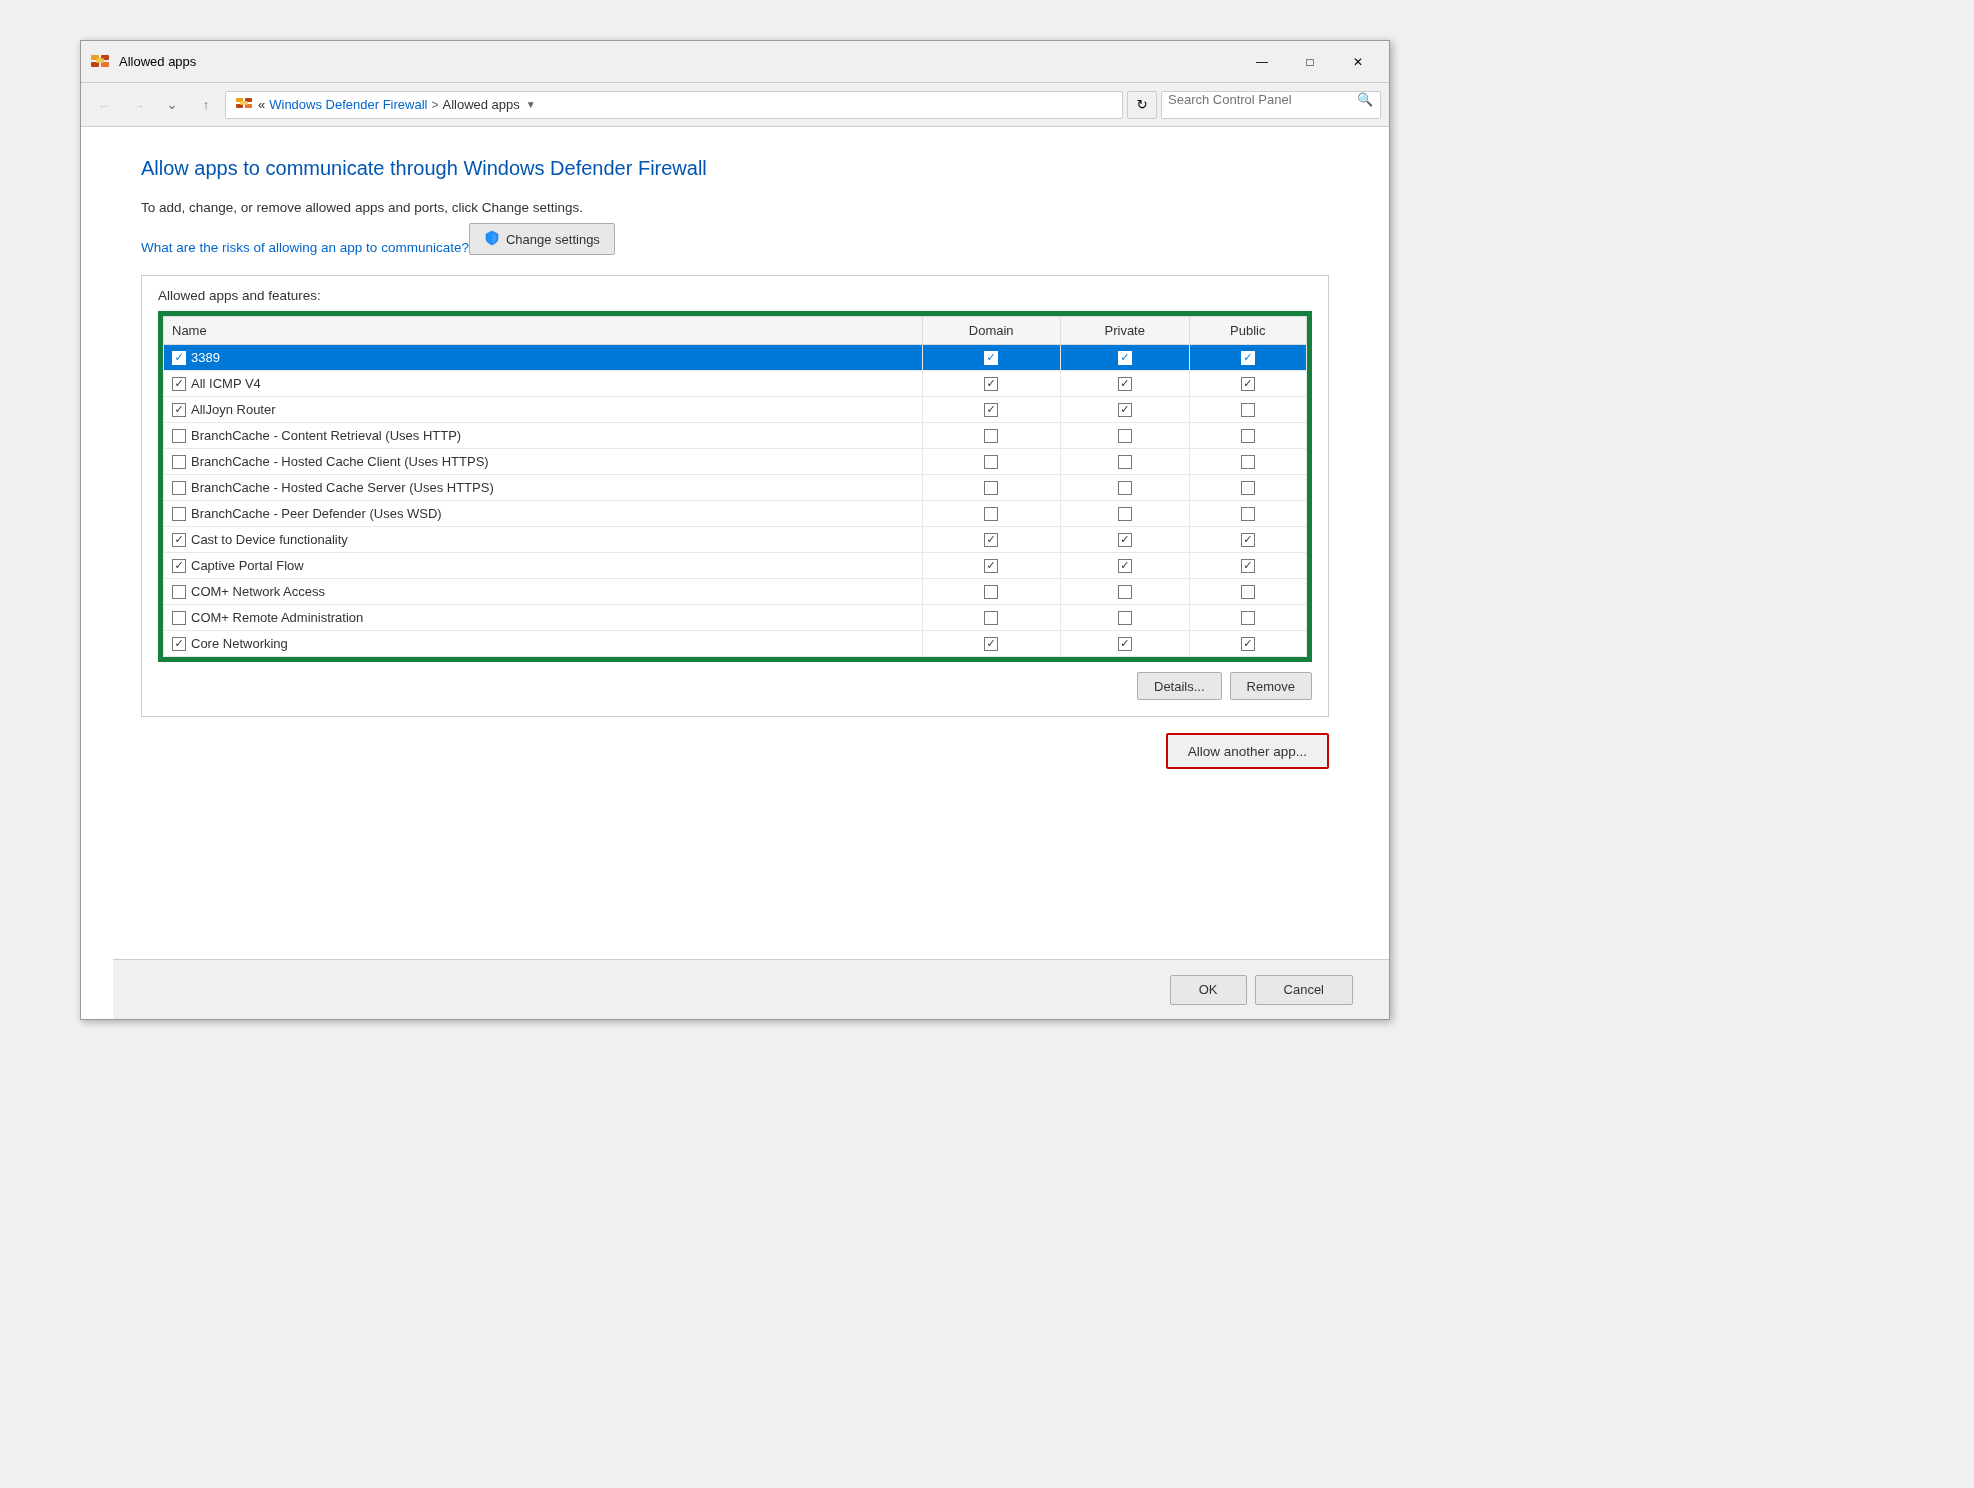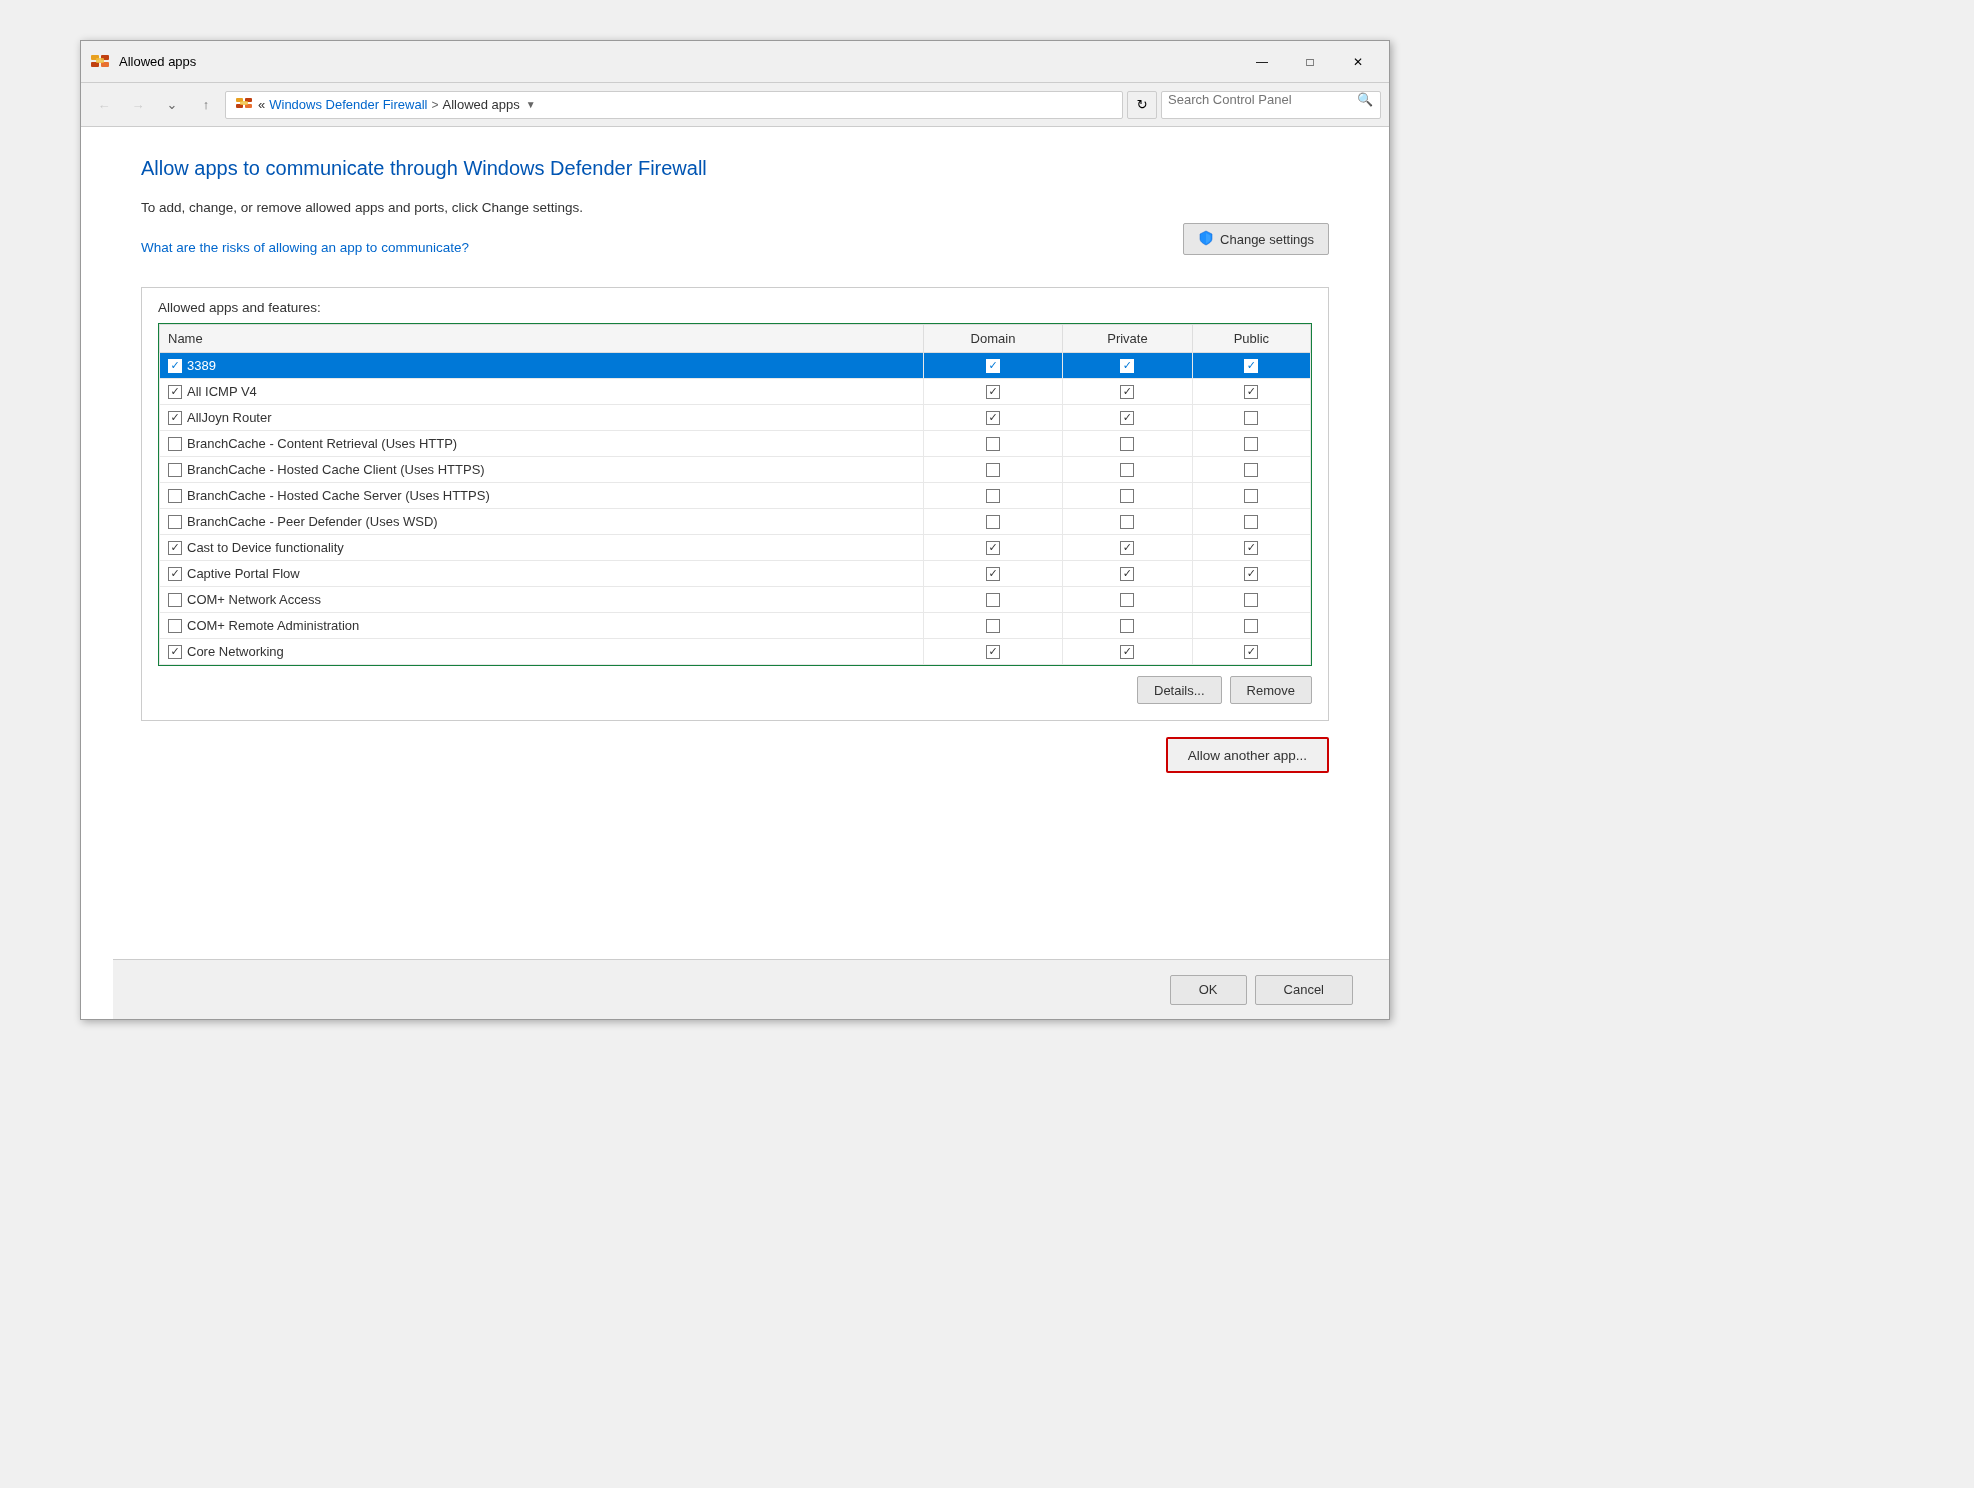--- a/index.html
+++ b/index.html
@@ -185,23 +185,22 @@
 
     .link-text {
       color: #0066cc;
       font-size: 13.5px;
       cursor: pointer;
       text-decoration: none;
     }
 
     .top-row {
       display: flex;
-      justify-content: space-between;
       align-items: flex-end;
-      margin-bottom: 32px;
+      margin-bottom: 20px;
     }
 
     .change-settings-btn {
       height: 32px;
       padding: 0 14px;
       background: #e8e8e8;
       border: 1px solid #adadad;
       cursor: pointer;
       font-size: 13px;
       color: #333;
@@ -301,21 +300,21 @@
     .cb-center {
       display: flex;
       justify-content: center;
     }
 
     
     .table-scroll {
       max-height: 380px;
       overflow-y: auto;
       overflow-x: hidden;
-      border: 1px solid #15803d;
+      border: 5px solid #15803d;
       position: relative;
     }
     .table-scroll::-webkit-scrollbar {
       width: 16px;
     }
     .table-scroll::-webkit-scrollbar-track {
       background: #f0f0f0;
       border-left: 1px solid #ccc;
     }
     .table-scroll::-webkit-scrollbar-thumb {

